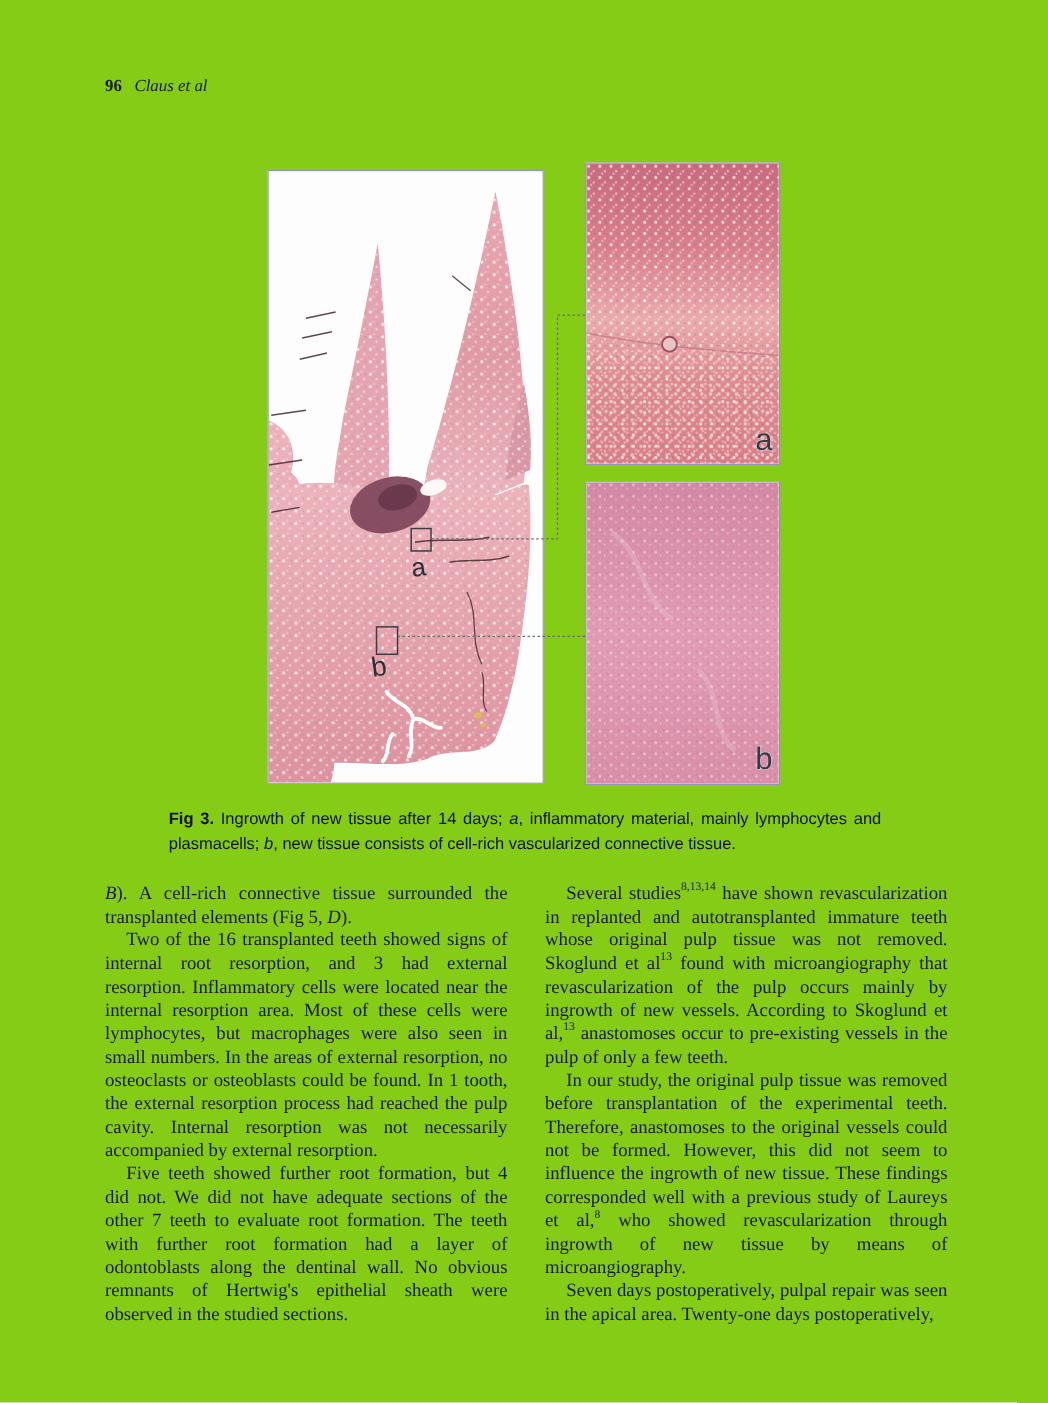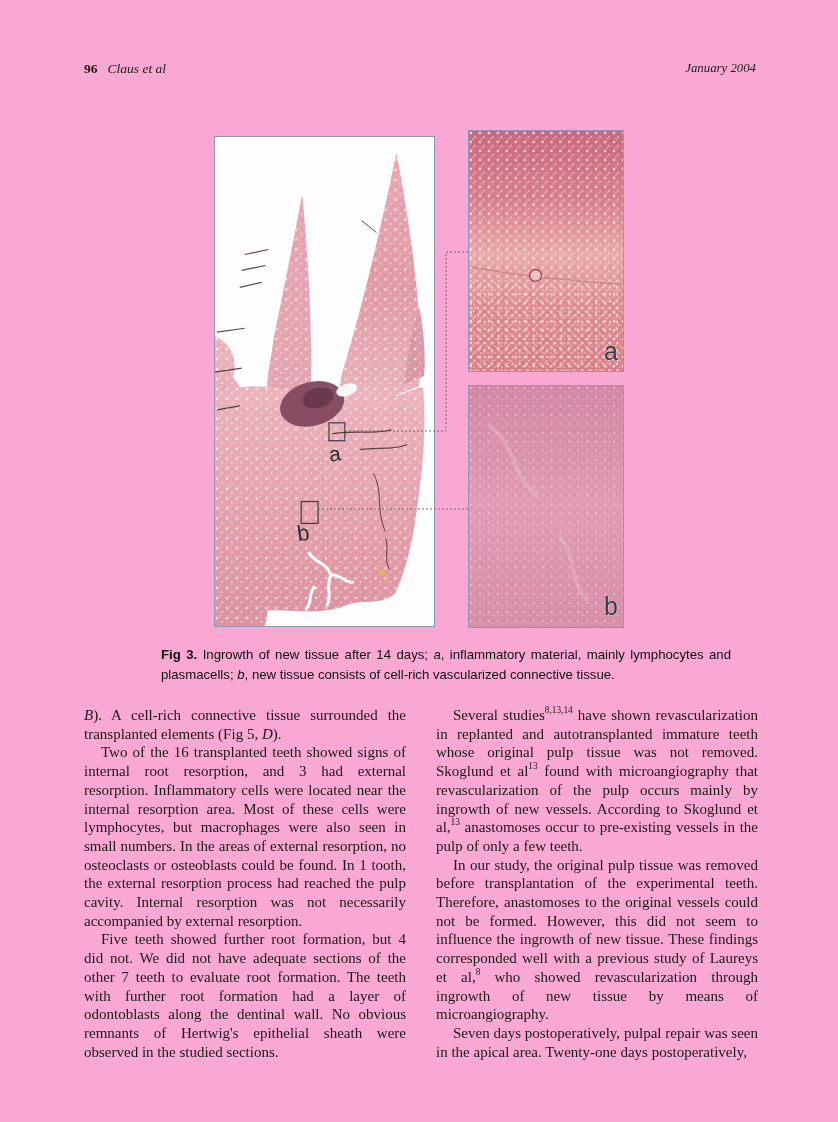--- a/index.html
+++ b/index.html
@@ -1,16 +1,16 @@
 <!DOCTYPE html>
 <html><head>
 <meta charset="utf-8">
 <style>
   html,body{margin:0;padding:0;background:#ffffff;}
-  .page{position:relative;width:838px;height:1122px;background:#f9a8d4;overflow:hidden;
+  .page{position:relative;width:838px;height:1122px;background:#84cc16;overflow:hidden;
         font-family:"Liberation Serif",serif;color:#1a1a1a;}
 
   
   .hdr-left{position:absolute;left:84px;top:61px;font-size:13.5px;white-space:nowrap;}
   .hdr-left .pgnum{font-weight:bold;margin-right:10px;font-style:normal;}
   .hdr-left .auth{font-style:italic;}
   .hdr-right{position:absolute;right:82px;top:61px;text-align:right;font-style:italic;
              font-size:12.8px;line-height:15.5px;}
 
   
@@ -18,21 +18,21 @@
   .panel{position:absolute;border:1px solid #9394b8;box-sizing:border-box;background:#fff;}
   .panel svg{display:block;width:100%;height:100%;}
   .panel-main{left:0;top:8px;width:221px;height:491px;}
   .panel-a{left:254px;top:2px;width:156px;height:242px;}
   .panel-b{left:254px;top:257px;width:156px;height:243px;}
   .connectors{position:absolute;left:0;top:0;width:412px;height:502px;pointer-events:none;}
 
   
   .caption{position:absolute;left:135px;top:645px;width:570px;
            font-family:"Liberation Sans",sans-serif;font-size:13.2px;line-height:19.6px;
-           text-align:justify;color:#111;margin-left:26px;}
+           text-align:justify;color:#111;}
 
   
   .cols{position:absolute;left:84px;top:706px;width:674px;display:flex;gap:30px;}
   .col{width:324px;font-size:15px;line-height:18.7px;text-align:justify;}
   .col p{margin:0;}
   .col p.ind{text-indent:17px;}
   .heading{font-family:"Liberation Sans",sans-serif;font-weight:bold;font-size:13.6px;
            margin:1px 0 8px 0;letter-spacing:.2px;}
   sup{font-size:.62em;line-height:0;position:relative;top:-1px;}
 
@@ -40,21 +40,20 @@
 </style>
 </head>
 <body>
 
 <div class="page">
 
   <div class="hdr-left">
     <span class="pgnum">96</span><span class="auth">Claus et al</span>
   </div>
   <div class="hdr-right">
-    <div>January 2004</div>
   </div>
 
   <div class="fig">
 
     <div class="panel panel-main">
       <svg viewBox="0 0 221 491" preserveAspectRatio="none">
         <defs>
           <linearGradient id="gT" x1="0" y1="0" x2="0" y2="1">
             <stop offset="0" stop-color="#ecb4bc"></stop>
               <stop offset="1" stop-color="#dd93a0"></stop>

